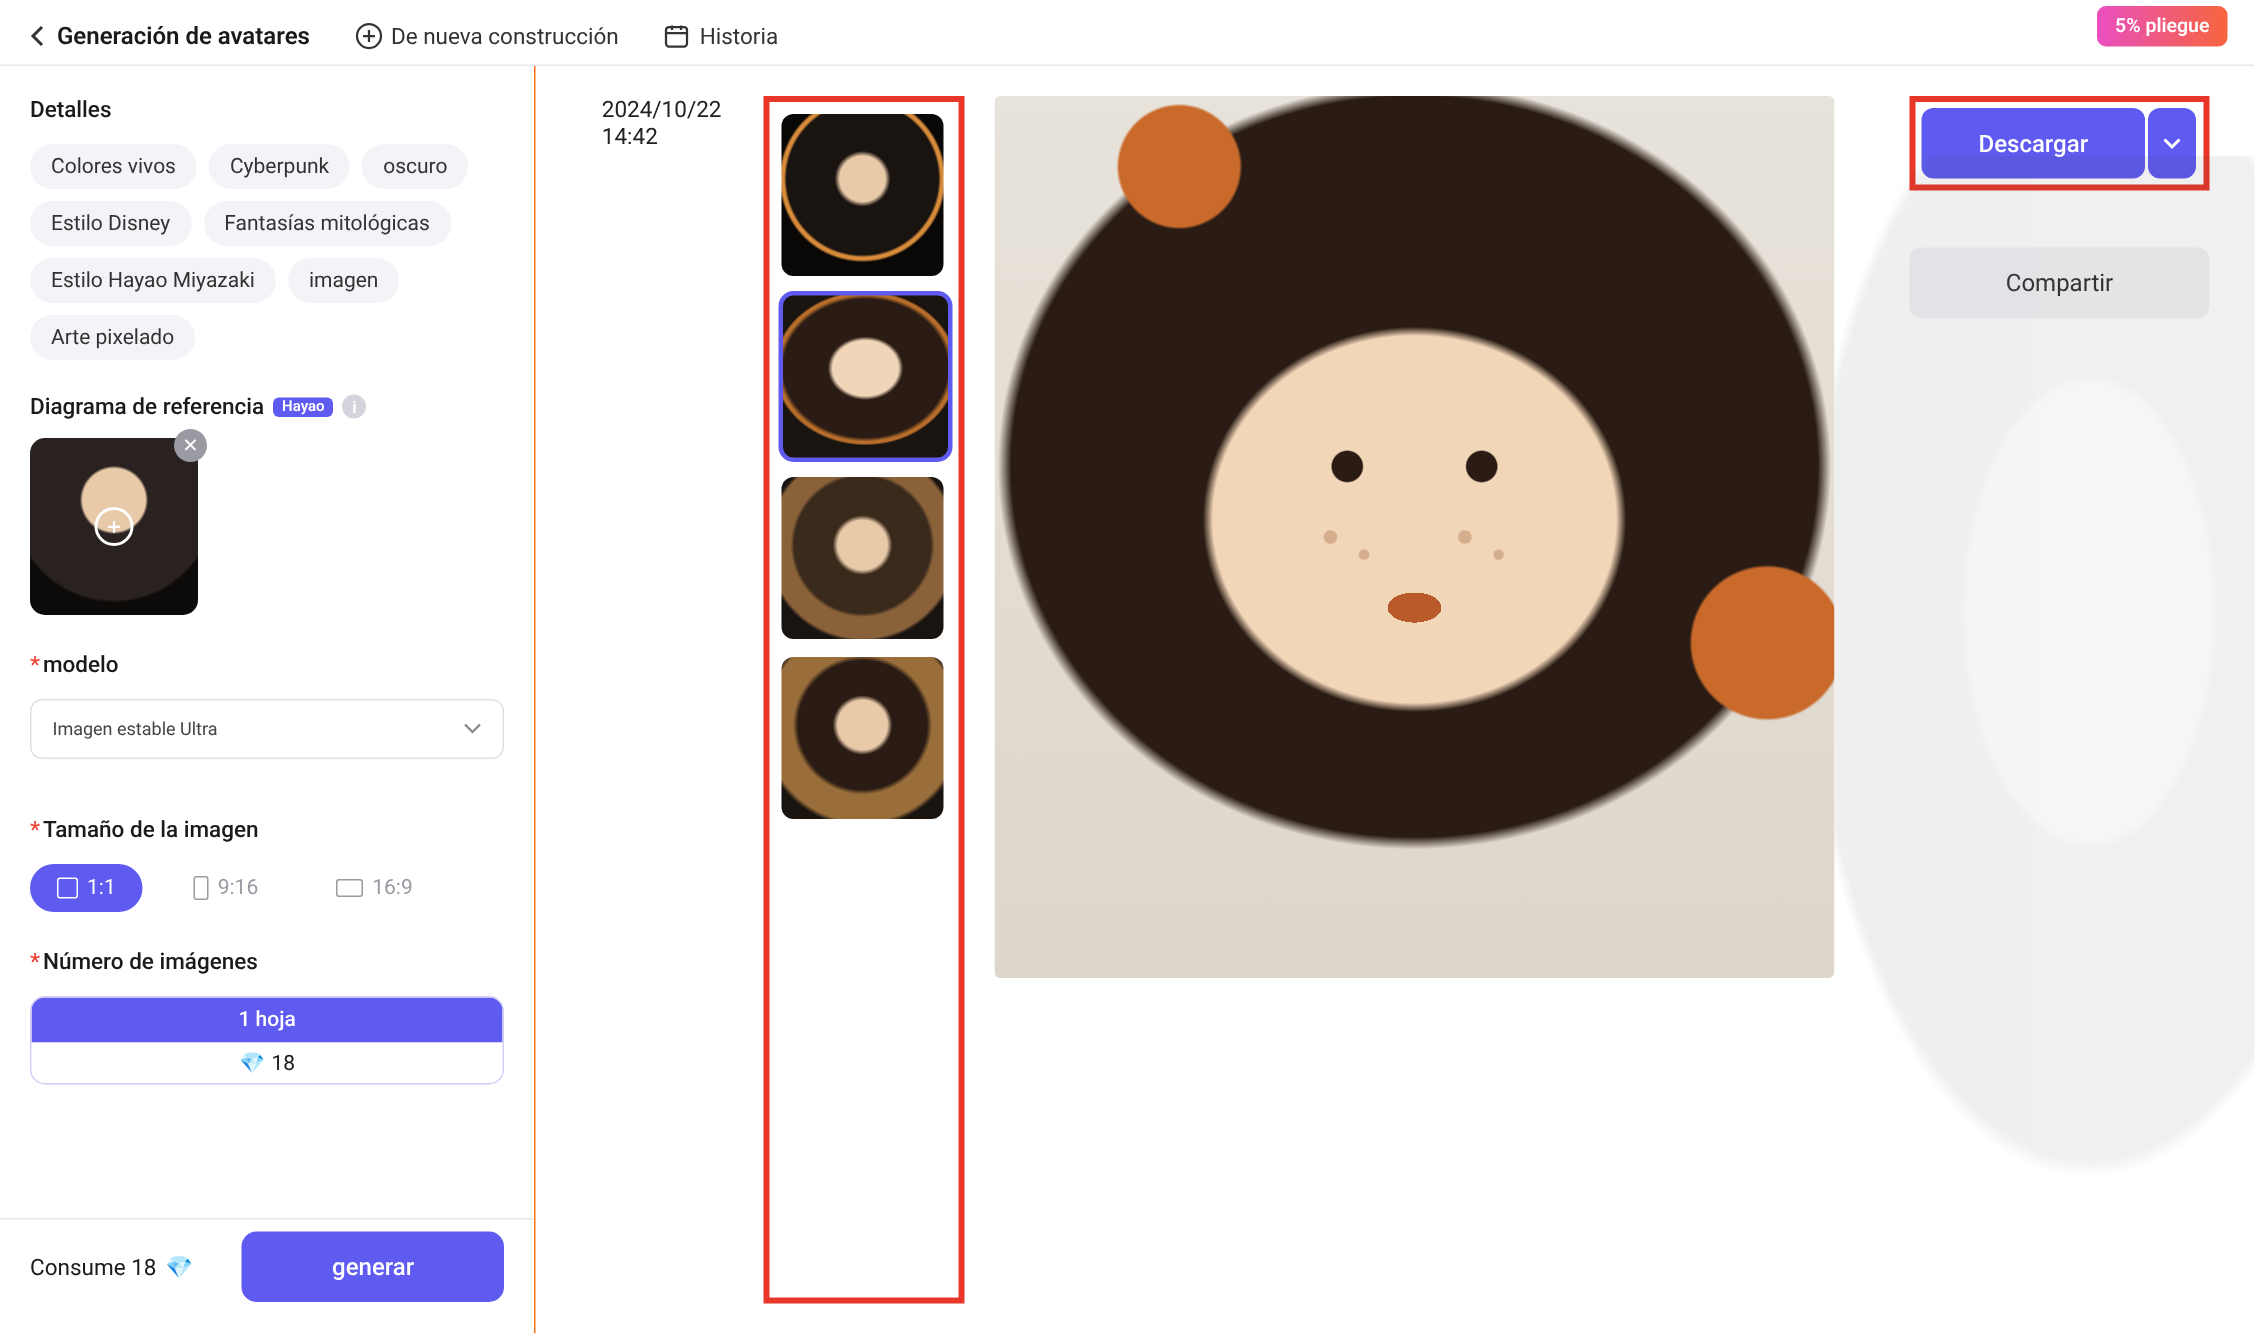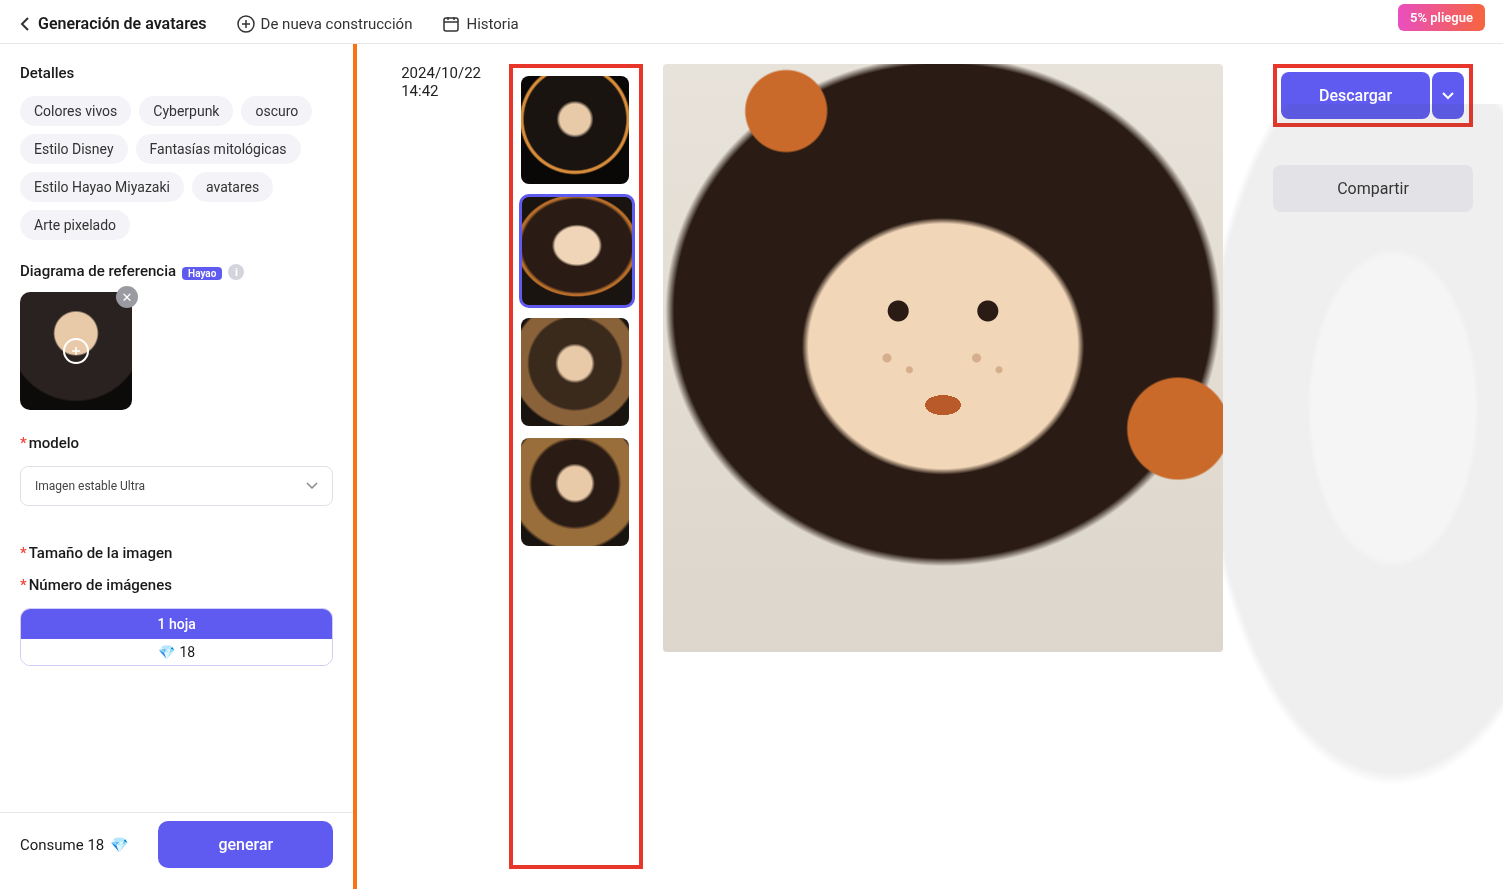--- a/index.html
+++ b/index.html
@@ -2,26 +2,26 @@
 <html><head>
 <meta charset="utf-8">
 <style>
 *{margin:0;padding:0;box-sizing:border-box;font-family:-apple-system,BlinkMacSystemFont,"Segoe UI",Roboto,sans-serif}
 body{background:#fff;color:#1a1a1a;width:1503px;height:889px;overflow:hidden;position:relative}
 .header{display:flex;align-items:flex-end;padding:10px 20px;border-bottom:1px solid #e8e8ec;height:44px}
 .back-btn{display:flex;align-items:center;gap:8px;font-weight:600;font-size:16px;cursor:pointer}
 .nav-item{display:flex;align-items:center;gap:6px;margin-left:30px;font-size:15px;color:#333;cursor:pointer}
 .promo{position:absolute;right:18px;top:4px;background:linear-gradient(90deg,#e94fbf,#f6653d);color:#fff;padding:6px 12px;border-radius:6px;font-weight:600;font-size:13px}
 .layout{display:flex;height:calc(100% - 44px)}
-.sidebar{width:378px;border-right:4px solid #f97316;padding:20px;display:flex;flex-direction:column;position:relative}
+.sidebar{width:378px;border-right:1px solid #f97316;padding:20px;display:flex;flex-direction:column;position:relative}
 .sec-title{font-size:15px;font-weight:500;margin-bottom:14px}
 .req:before{content:"*";color:#f04438;margin-right:2px}
 .tags{display:flex;flex-wrap:wrap;gap:8px;margin-bottom:22px}
 .tag{background:#f4f4f8;padding:7px 14px;border-radius:18px;font-size:14px;color:#333;cursor:pointer}
-.ref-row{display:flex;align-items:flex-end;gap:6px;margin-bottom:12px}
+.ref-row{display:flex;align-items:center;gap:6px;margin-bottom:12px}
 .beta{background:#5f5bf0;color:#fff;font-size:10px;font-weight:600;padding:1px 6px;border-radius:4px}
 .info{width:16px;height:16px;border-radius:50%;background:#d4d4dc;color:#fff;display:inline-flex;align-items:center;justify-content:center;font-size:11px;font-weight:700}
 .ref-img{width:112px;height:118px;border-radius:10px;position:relative;background:radial-gradient(circle at 50% 35%,#e8c9a8 0 22%,#2a2220 24% 70%,#0d0b0a 72%);margin-bottom:24px}
 .ref-close{position:absolute;top:-6px;right:-6px;width:22px;height:22px;border-radius:50%;background:#9a9aa2;color:#fff;display:flex;align-items:center;justify-content:center;font-size:13px;cursor:pointer}
 .ref-zoom{position:absolute;top:50%;left:50%;transform:translate(-50%,-50%);width:26px;height:26px;border:2px solid #fff;border-radius:50%;color:#fff;display:flex;align-items:center;justify-content:center;font-size:14px;font-weight:700;cursor:pointer}
 .select{border:1px solid #e0e0e8;border-radius:8px;padding:12px 14px;display:flex;justify-content:space-between;align-items:center;font-size:12px;color:#444;margin-bottom:38px;cursor:pointer}
 .ratio-row{display:flex;gap:16px;margin-bottom:24px}
 .ratio{display:flex;align-items:center;gap:6px;padding:8px 18px;border-radius:20px;font-size:14px;color:#9a9aa2;cursor:pointer}
 .ratio.active{background:#5f5bf0;color:#fff}
 .ratio-icon{width:14px;height:14px;border:1.5px solid currentColor;border-radius:2px}
@@ -96,21 +96,21 @@
 <div class="layout">
   <div class="sidebar">
     <div class="sec-title">Detalles</div>
     <div class="tags">
       <div class="tag">Colores vivos</div>
       <div class="tag">Cyberpunk</div>
       <div class="tag">oscuro</div>
       <div class="tag">Estilo Disney</div>
       <div class="tag">Fantasías mitológicas</div>
       <div class="tag">Estilo Hayao Miyazaki</div>
-      <div class="tag">avatares</div>
+      <div class="tag">imagen</div>
       <div class="tag">Arte pixelado</div>
     </div>
 
     <div class="ref-row">
       <span class="sec-title" style="margin-bottom:0">Diagrama de referencia</span>
       <span class="beta">Hayao</span>
       <span class="info">i</span>
     </div>
     <div class="ref-img">
       <div class="ref-close">✕</div>
@@ -119,20 +119,34 @@
 
     <div class="sec-title req">modelo</div>
     <div class="select">
       <span>Imagen estable Ultra</span>
       <svg width="12" height="8" viewBox="0 0 12 8">
           <path d="M1 1l5 5 5-5" fill="none" stroke="#888" stroke-width="1.5"></path>
         </svg>
     </div>
 
     <div class="sec-title req">Tamaño de la imagen</div>
+    <div class="ratio-row">
+      <div class="ratio active">
+          <span class="ratio-icon"></span>
+          <span>1:1</span>
+        </div>
+      <div class="ratio">
+          <span class="ratio-icon portrait"></span>
+          <span>9:16</span>
+        </div>
+      <div class="ratio">
+          <span class="ratio-icon wide"></span>
+          <span>16:9</span>
+        </div>
+    </div>
 
     <div class="sec-title req">Número de imágenes</div>
     <div class="count-btn">
       <div class="count-top">1 hoja</div>
       <div class="count-bot">
           <span class="gem">💎</span>
           <span>18</span>
         </div>
     </div>
 

